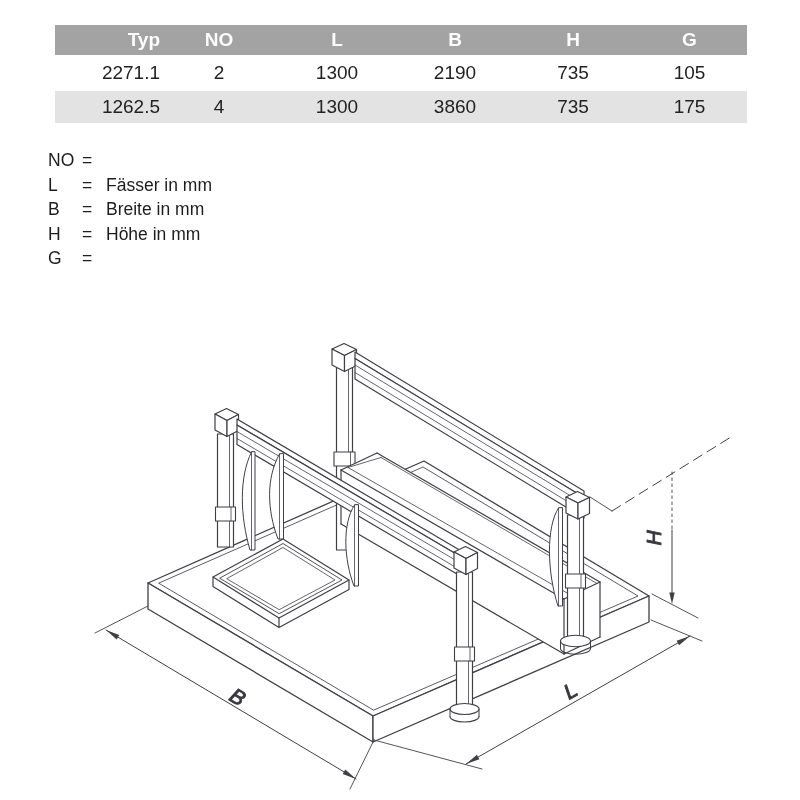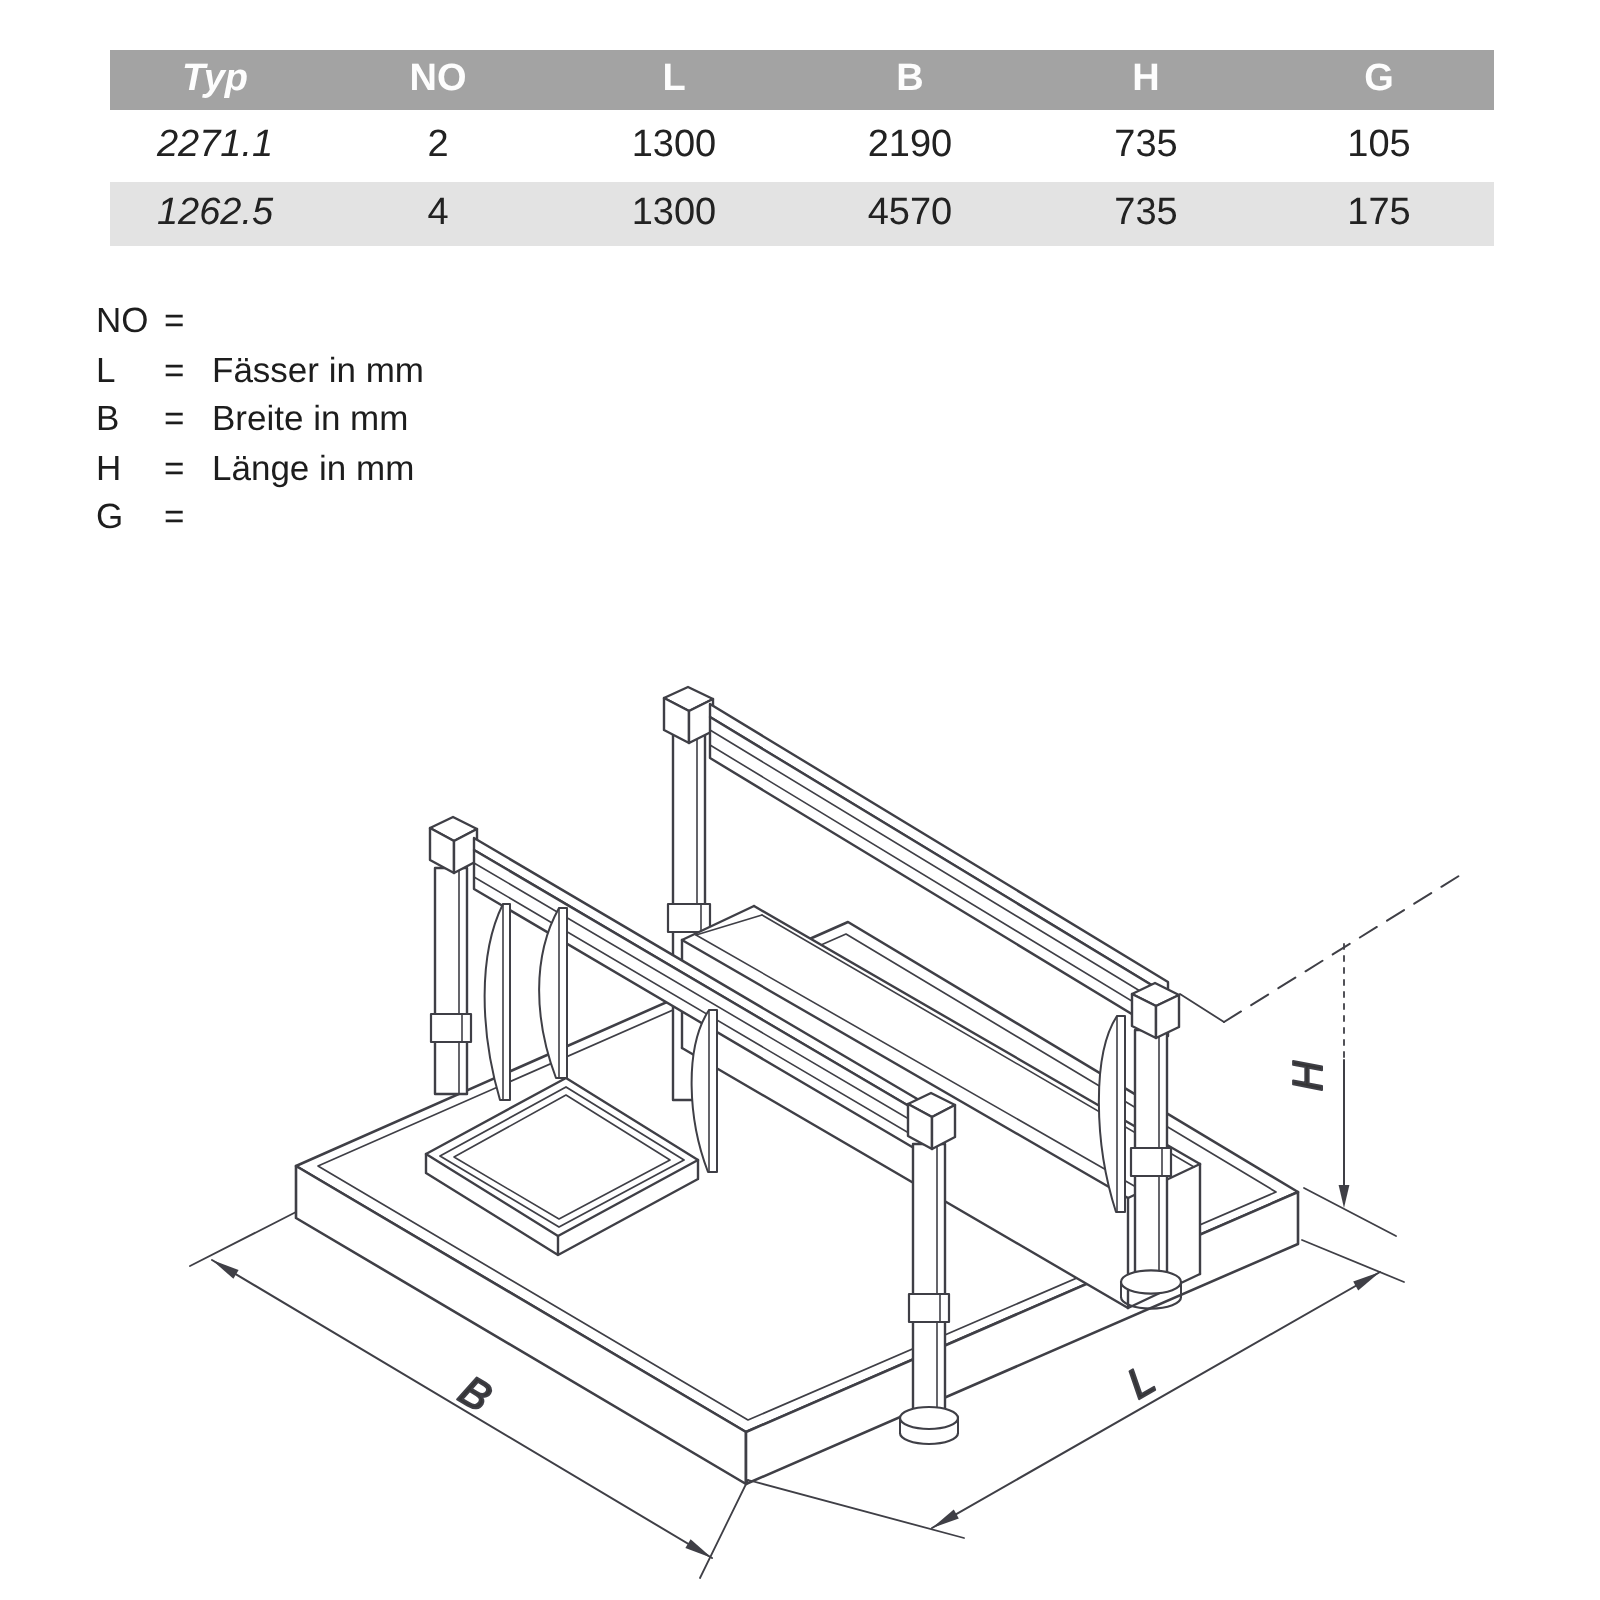--- a/index.html
+++ b/index.html
@@ -14,21 +14,21 @@
     border-collapse:separate;border-spacing:0 2px;table-layout:fixed;
     font-size:19px;
   }
   .spec-table col.c-typ{width:105px;}
   .spec-table col.c-num{width:118px;}
   .spec-table col.c-last{width:115px;}
   .spec-table th{
     background:#a3a3a3;color:#fdfdfd;font-weight:700;
     height:30px;text-align:center;padding:0;
   }
-  .spec-table th.first, .spec-table td.first{text-align:center;padding-left:0;font-style:italic;}
+  .spec-table th.first, .spec-table td.first{text-align:right;padding-left:0;}
   .spec-table td{
     height:32px;text-align:center;color:#222;padding:0;margin-top:36px;
   }
   .spec-table tr.row-even td{background:#ffffff;}
   .spec-table tr.row-odd td{background:#e3e3e3;}
   
   .legend{position:absolute;left:48px;top:148px;font-size:17.5px;color:#1d1d1d;}
   .legend-row{display:flex;line-height:24.6px;}
   .legend-key{width:34px;flex:0 0 auto;}
   .legend-eq{width:24px;flex:0 0 auto;}
@@ -67,21 +67,21 @@
       <td>2</td>
       <td>1300</td>
       <td>2190</td>
       <td>735</td>
       <td>105</td>
     </tr>
     <tr class="row-odd">
       <td class="first">1262.5</td>
       <td>4</td>
       <td>1300</td>
-      <td>4570</td>
+      <td>3860</td>
       <td>735</td>
       <td>175</td>
     </tr>
   </tbody>
 </table>
 
 <div class="legend">
   <div class="legend-row">
     <span class="legend-key">NO</span>
     <span class="legend-eq">=</span>
@@ -92,21 +92,21 @@
     <span class="legend-text">Fässer in mm</span>
   </div>
   <div class="legend-row">
     <span class="legend-key">B</span>
     <span class="legend-eq">=</span>
     <span class="legend-text">Breite in mm</span>
   </div>
   <div class="legend-row">
     <span class="legend-key">H</span>
     <span class="legend-eq">=</span>
-    <span class="legend-text">Länge in mm</span>
+    <span class="legend-text">Höhe in mm</span>
   </div>
   <div class="legend-row">
     <span class="legend-key">G</span>
     <span class="legend-eq">=</span>
   </div>
 </div>
 
 <div class="drawing-wrap">
 <svg viewBox="0 330 800 470" width="800" height="470" xmlns="http://www.w3.org/2000/svg">
   <g stroke="#3f3f46" fill="none" stroke-linejoin="round" stroke-linecap="round">

